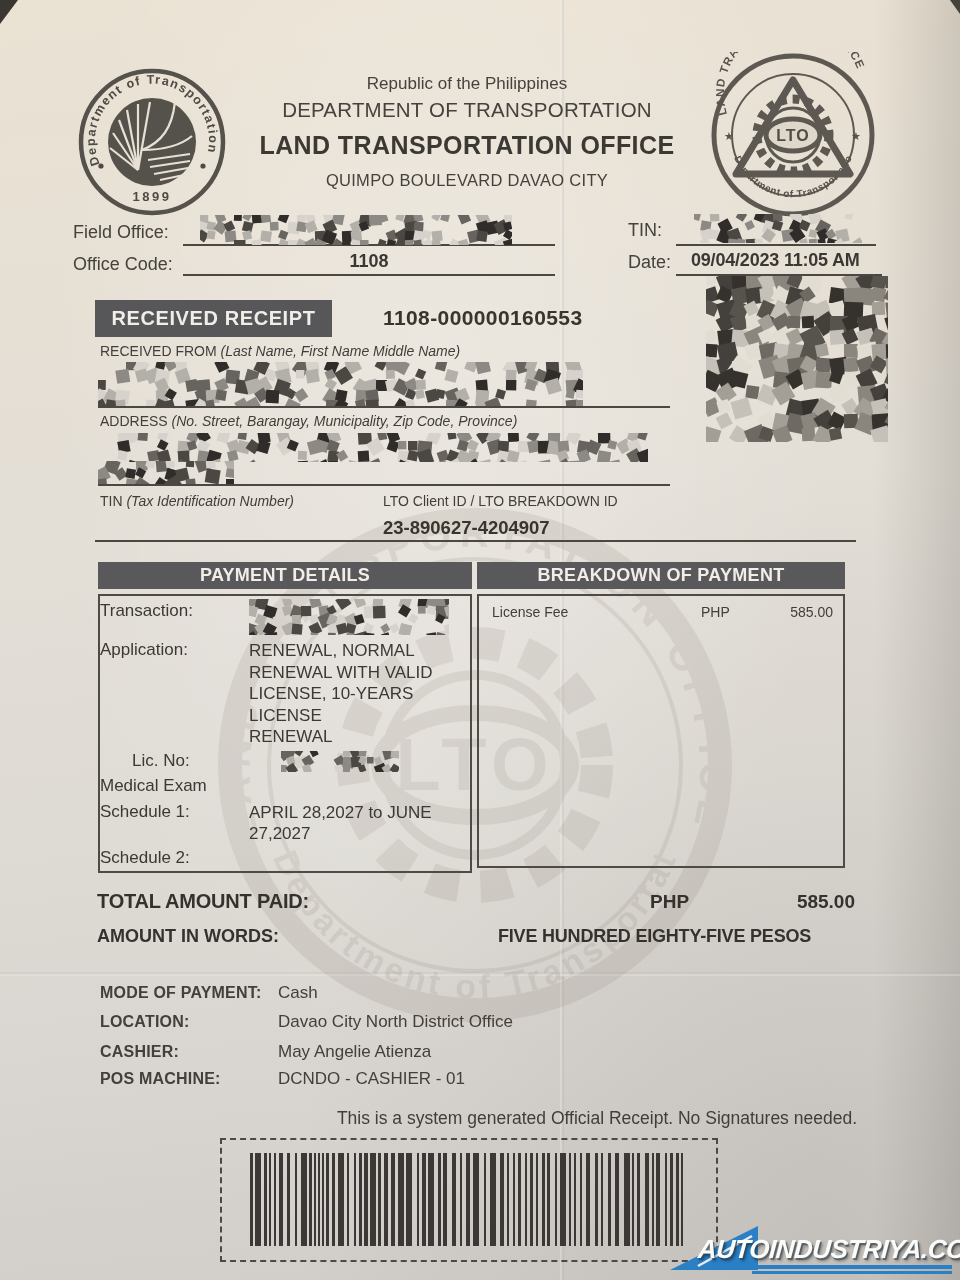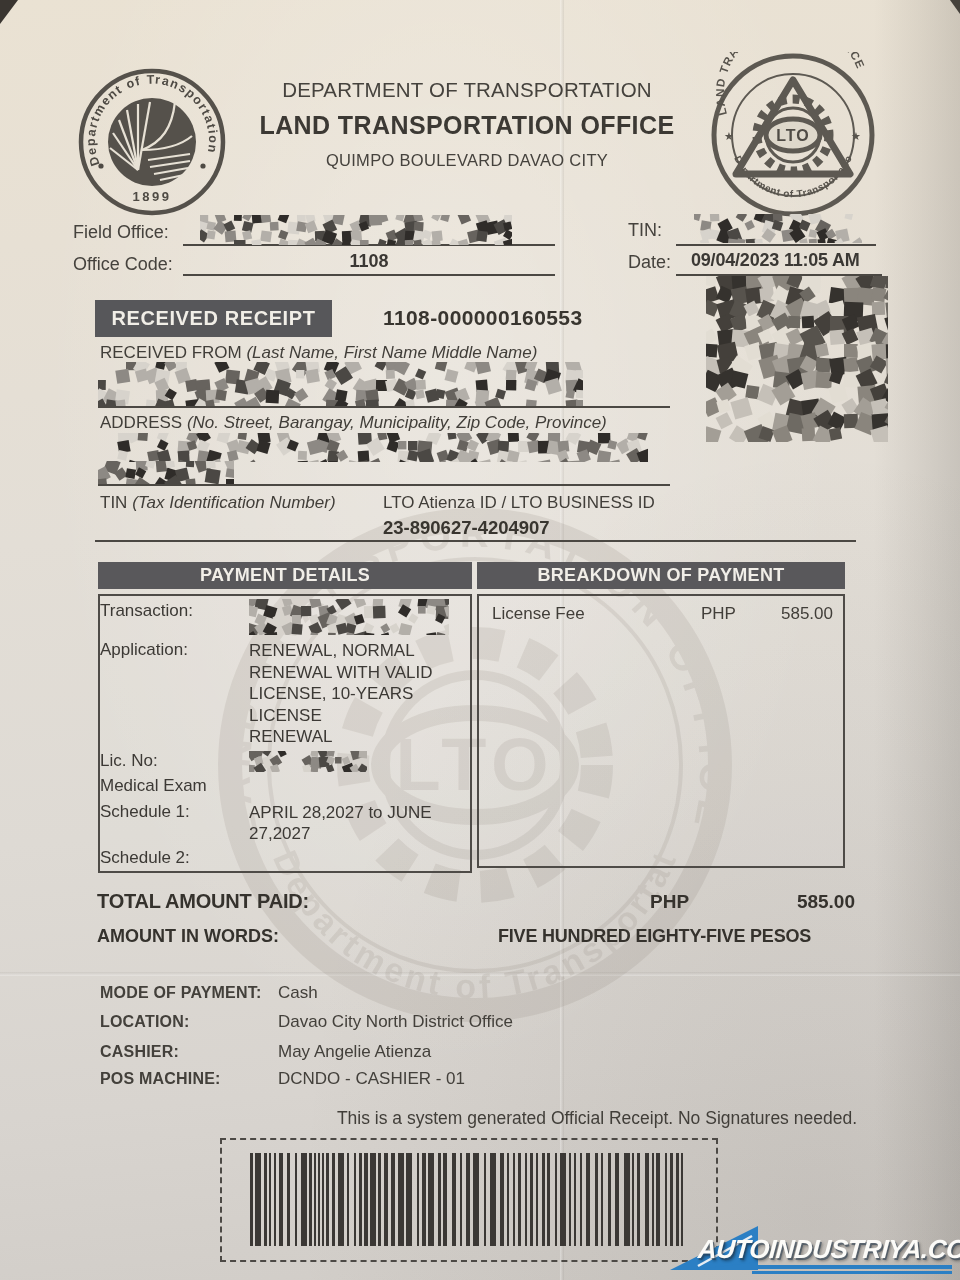--- a/index.html
+++ b/index.html
@@ -32,21 +32,21 @@
   .lbl{font-size:18px;color:#45423d;}
   .uline{position:absolute;height:2px;background:#4b4843;}
   .val-bold{font-weight:600;color:#3b3834;}
 
   .redact{position:absolute;overflow:hidden;}
   .qr-redact{left:706px;top:276px;width:182px;height:166px;}
 
   .or-box{left:95px;top:300px;width:237px;height:37px;background:#57575a;color:#f1eee7;
     font-weight:bold;font-size:20px;text-align:center;line-height:37px;letter-spacing:.6px;}
   .or-num{left:383px;top:306px;font-size:21px;font-weight:bold;letter-spacing:.4px;color:#38352f;}
-  .line17{font-size:17px;color:#413e39;}
+  .line17{font-size:14px;color:#413e39;}
   .it{font-style:italic;}
 
   .tbl-head{position:absolute;height:27px;background:#59585b;color:#f1eee8;font-weight:bold;
     font-size:18px;text-align:center;line-height:27px;letter-spacing:.3px;}
   .tbl-body{position:absolute;border:2px solid #4e4b47;background:rgba(255,255,255,.06);}
   .prow{display:flex;margin-bottom:3px;font-size:17px;color:#3c3935;}
   .prow .pl{flex:0 0 136px;padding-right:13px;}
   .prow .pv{width:212px;white-space:pre-line;line-height:21.5px;}
   .rinline{position:relative;display:inline-block;vertical-align:top;}
 
@@ -139,20 +139,21 @@
     <text x="14" y="88" font-size="11" fill="#57534c">★</text>
     <text x="141" y="88" font-size="11" fill="#57534c">★</text>
     <path d="M 83,28 L 140,122 L 26,122 Z" fill="none" stroke="#5d5952" stroke-width="7" stroke-linejoin="round"></path>
     <circle cx="83" cy="83" r="36" fill="none" stroke="#5d5952" stroke-width="9" stroke-dasharray="7 6"></circle>
     <circle cx="83" cy="83" r="27" fill="none" stroke="#5d5952" stroke-width="3"></circle>
     <ellipse cx="83" cy="83" rx="27" ry="16" fill="#ded8cb" stroke="#5d5952" stroke-width="5"></ellipse>
     <text x="83" y="89" text-anchor="middle" font-size="16" font-weight="bold" fill="#4f4b45" letter-spacing="1">LTO</text>
   </svg>
 
   <div class="abs hdr-text">
+    <div class="hdr-republic">Republic of the Philippines</div>
     <div class="hdr-dept">DEPARTMENT OF TRANSPORTATION</div>
     <div class="hdr-lto">LAND TRANSPORTATION OFFICE</div>
     <div class="hdr-addr">QUIMPO BOULEVARD DAVAO CITY</div>
   </div>
 
   <div class="abs lbl" style="left:73px;top:222px;">Field Office:</div>
   <div class="uline" style="left:183px;top:244px;width:372px;"></div>
   <div class="redact" style="left:200px;top:215px;width:312px;height:30px;"><svg width="312" height="30" xmlns="http://www.w3.org/2000/svg">
         <rect x="-2" y="-2" width="10.2" height="10.2" fill="#b3afa9" transform="rotate(0 2.5 2.5)"></rect>
         <rect x="16" y="-2" width="9.0" height="9.0" fill="#8d8984" transform="rotate(-21 20.5 2.5)"></rect>
@@ -699,21 +700,21 @@
         <rect x="68" y="18" width="13.9" height="13.9" fill="#4b4844" transform="rotate(-34 73 23)"></rect>
         <rect x="88" y="18" width="9.6" height="9.6" fill="#67635e" transform="rotate(-6 93 23)"></rect>
         <rect x="128" y="18" width="8.4" height="8.4" fill="#2f2c29" transform="rotate(-0 133 23)"></rect>
       </svg></div>
   <div class="uline" style="left:98px;top:484px;width:572px;"></div>
 
   <div class="abs line17" style="left:100px;top:493px;">
     <span>TIN</span>
     <span class="it">(Tax Identification Number)</span>
   </div>
-  <div class="abs line17" style="left:383px;top:493px;">LTO Atienza ID / LTO BUSINESS ID</div>
+  <div class="abs line17" style="left:383px;top:493px;">LTO Client ID / LTO BREAKDOWN ID</div>
   <div class="abs" style="left:383px;top:517px;font-size:18.5px;font-weight:bold;color:#38352f;">23-890627-4204907</div>
   <div class="uline" style="left:95px;top:540px;width:761px;"></div>
 
   <div class="tbl-head" style="left:477px;top:562px;width:368px;">BREAKDOWN OF PAYMENT</div>
   <div class="tbl-head" style="left:98px;top:562px;width:374px;">PAYMENT DETAILS</div>
 
   <div class="tbl-body" style="left:98px;top:594px;width:370px;height:270px;padding-top:5px;">
     <div class="prow">
       <span class="pl">Transaction:</span>
       <span class="pv rinline" style="height:36px;"><span class="redact" style="left:0;top:-2px;width:200px;height:36px;"><svg width="200" height="36" xmlns="http://www.w3.org/2000/svg">
@@ -781,21 +782,21 @@
               <rect x="196" y="34" width="9.0" height="9.0" fill="#d7d3cc" transform="rotate(5 200.5 38.5)"></rect>
             </svg></span></span>
     </div>
     <div class="prow">
       <span class="pl">Application:</span>
       <span class="pv">RENEWAL, NORMAL
 RENEWAL WITH VALID
 LICENSE, 10-YEARS LICENSE
 RENEWAL</span>
     </div>
-    <div class="prow" style="">
+    <div class="prow" style="padding-left:32px;">
       <span class="pl">Lic. No:</span>
       <span class="pv rinline" style="height:22px;"><span class="redact" style="left:0;top:0;width:118px;height:21px;"><svg width="118" height="21" xmlns="http://www.w3.org/2000/svg">
               <rect x="-2" y="-2" width="11.1" height="11.1" fill="#67635e" transform="rotate(-33 2 2)"></rect>
               <rect x="6" y="-2" width="7.4" height="7.4" fill="#67635e" transform="rotate(17 10 2)"></rect>
               <rect x="14" y="-2" width="6.5" height="6.5" fill="#4b4844" transform="rotate(34 18 2)"></rect>
               <rect x="30" y="-2" width="6.8" height="6.8" fill="#2f2c29" transform="rotate(-28 34 2)"></rect>
               <rect x="62" y="-2" width="7.5" height="7.5" fill="#b3afa9" transform="rotate(12 66 2)"></rect>
               <rect x="70" y="-2" width="8.2" height="8.2" fill="#4b4844" transform="rotate(-25 74 2)"></rect>
               <rect x="78" y="-2" width="7.3" height="7.3" fill="#8d8984" transform="rotate(11 82 2)"></rect>
               <rect x="102" y="-2" width="10.3" height="10.3" fill="#67635e" transform="rotate(-16 106 2)"></rect>

